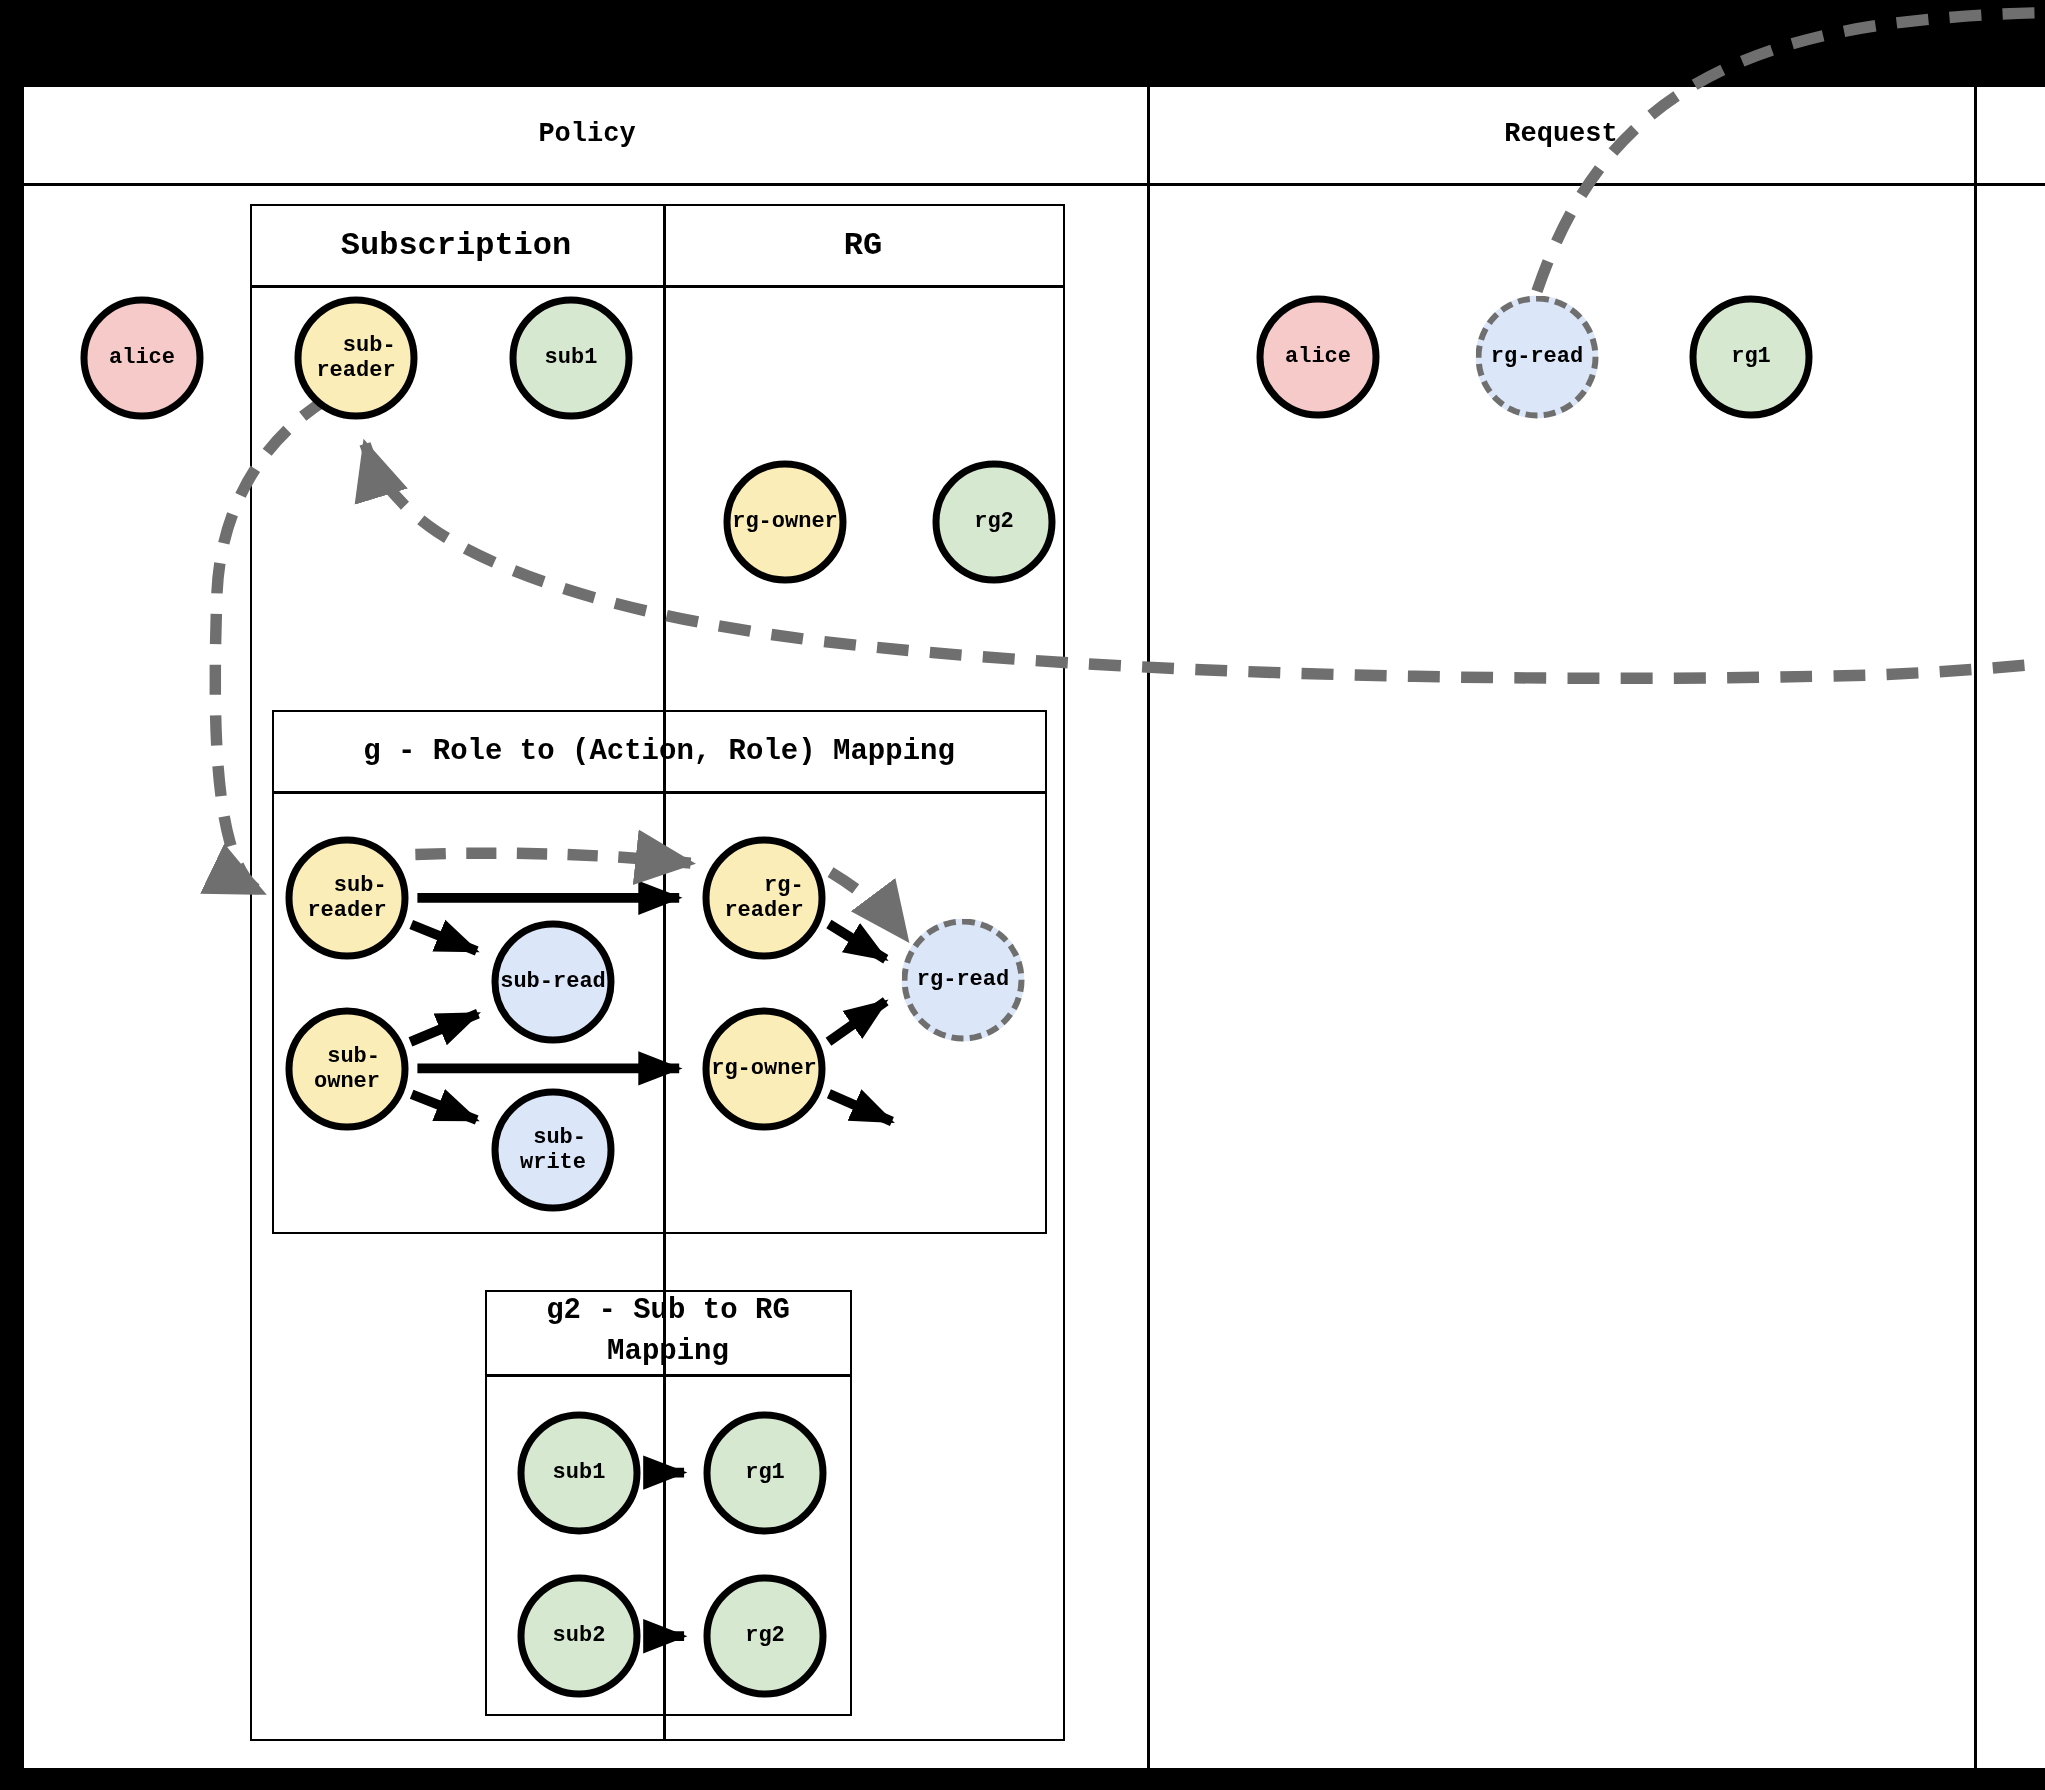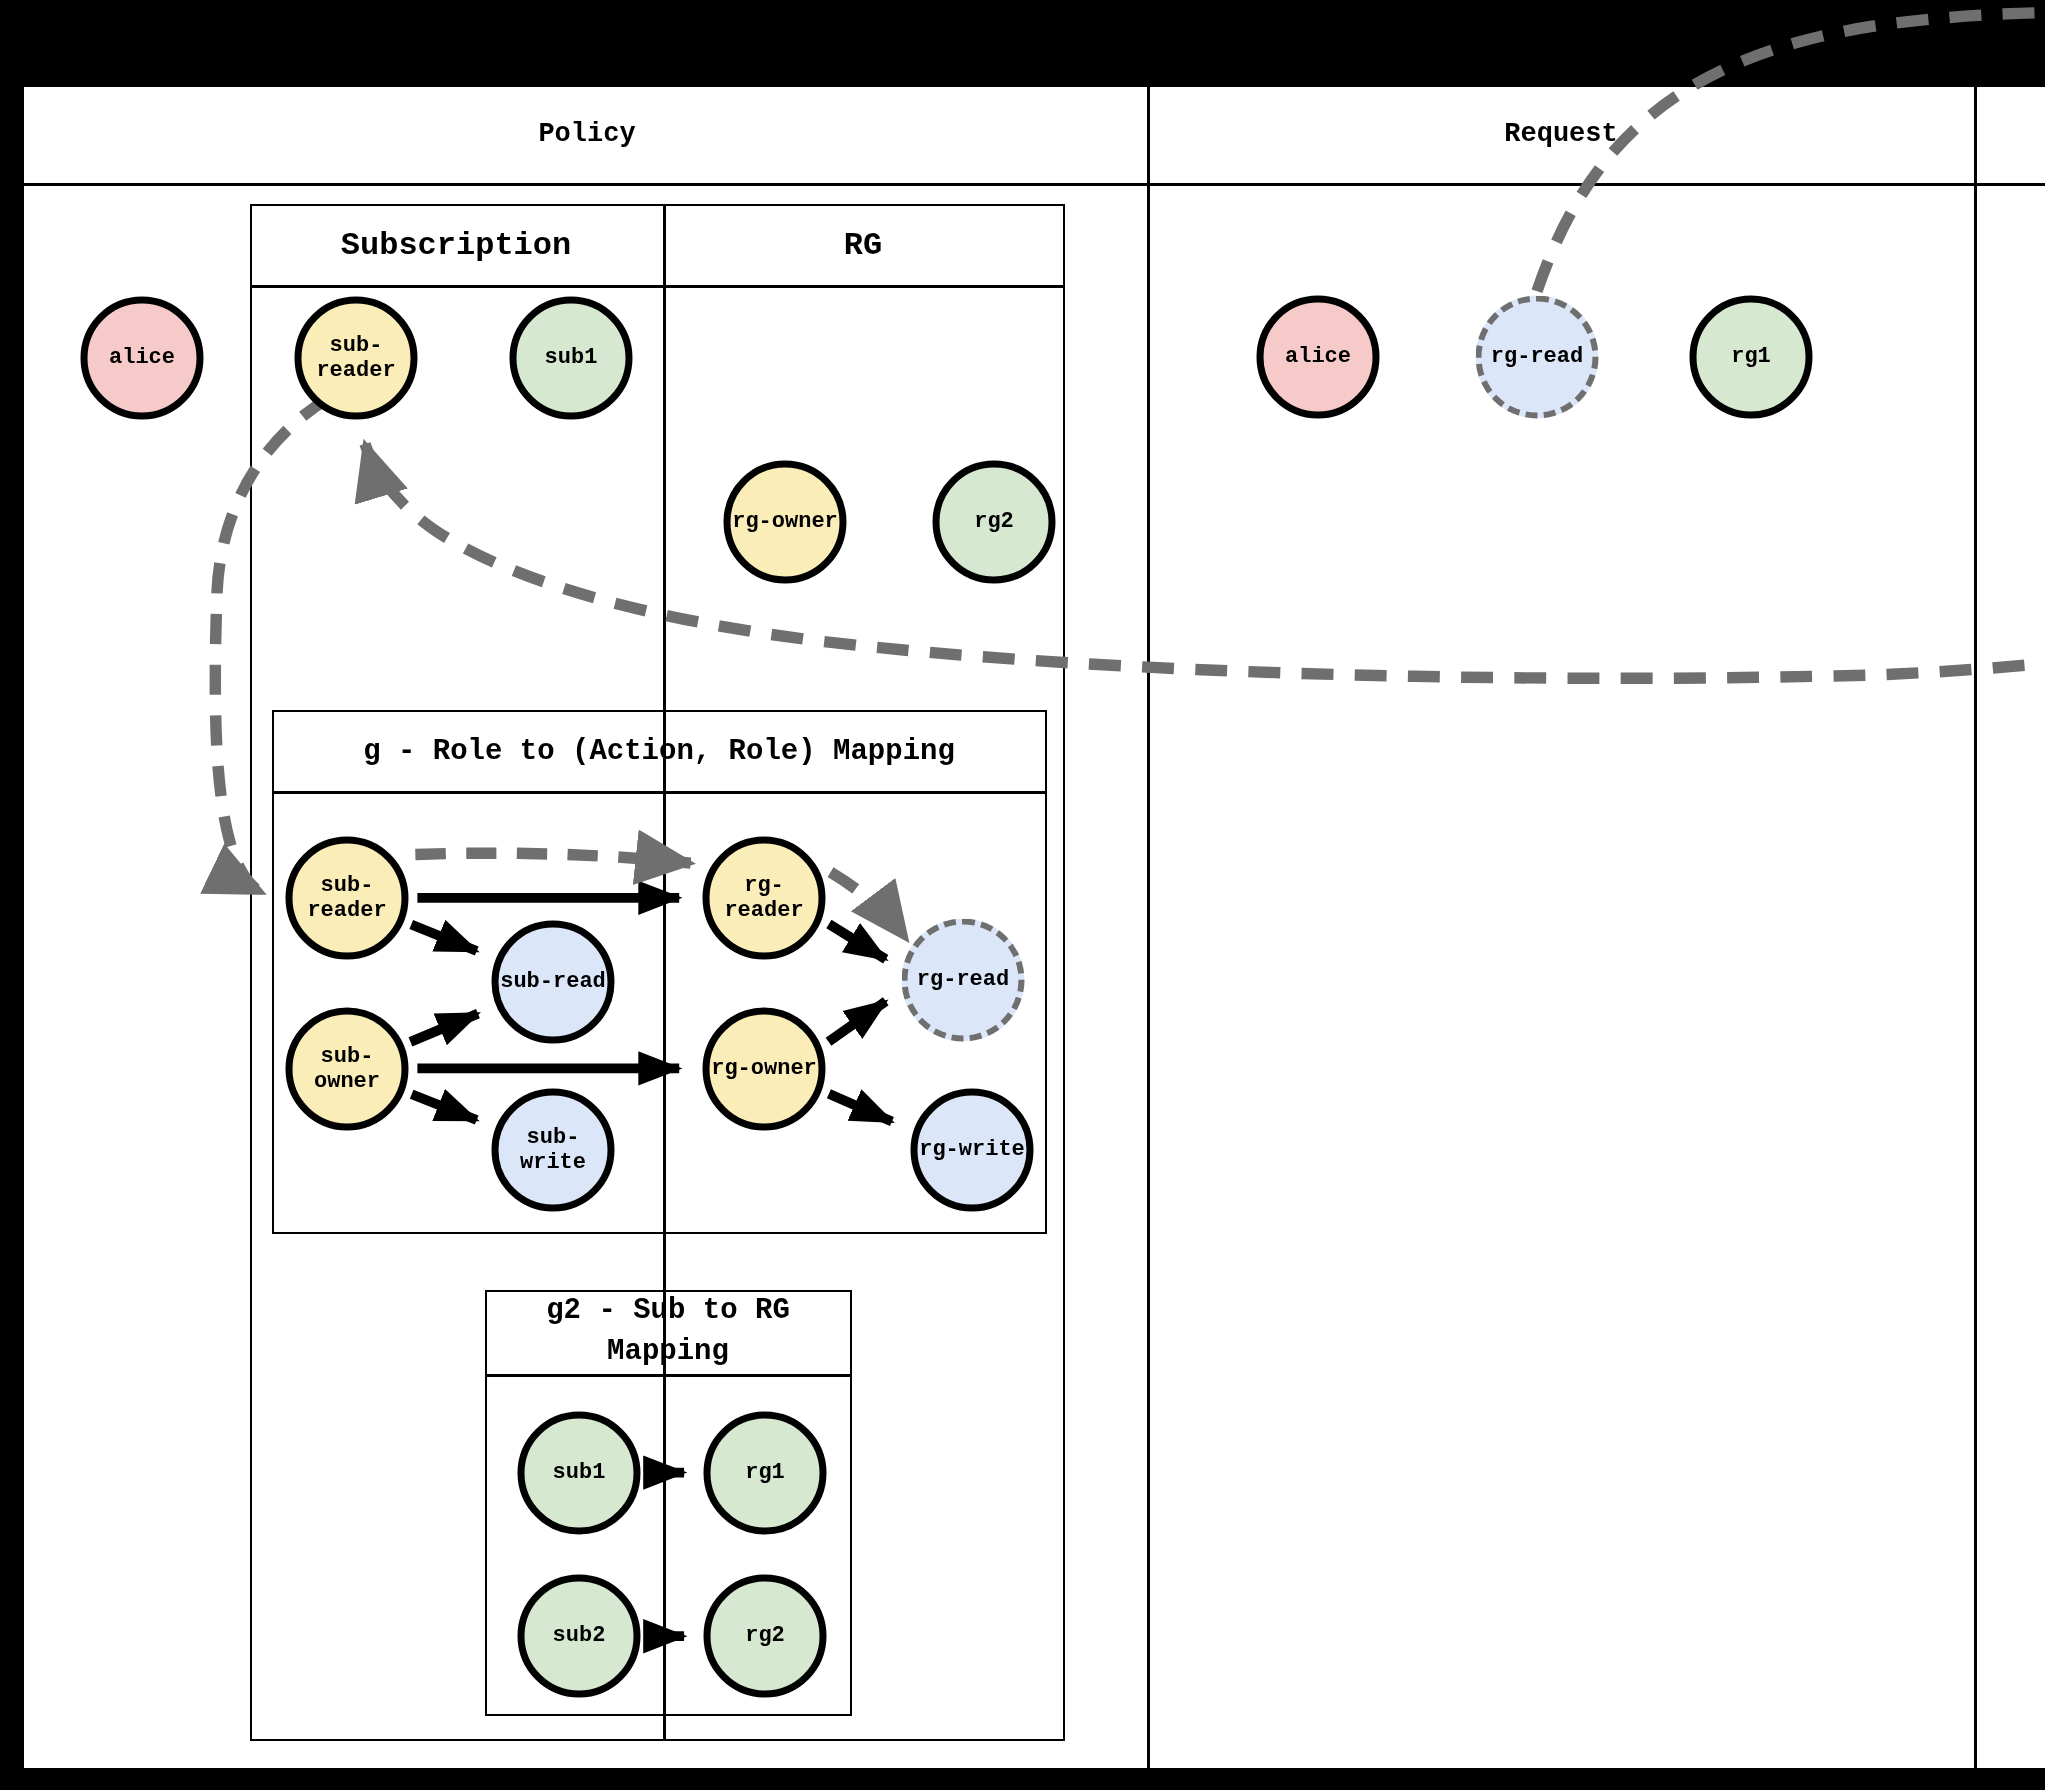--- a/index.html
+++ b/index.html
@@ -10,21 +10,21 @@
   }
   .panel{position:absolute;left:19.6px;top:83px;width:3225px;height:1689px;
     background:#fff;border:4.1px solid #000;box-sizing:border-box;z-index:1;}
   .hline,.vline{position:absolute;background:#000;z-index:2;}
   .box{position:absolute;border:2.9px solid #000;box-sizing:border-box;background:transparent;z-index:2;}
   .title{position:absolute;transform:translate(-50%,-50%);white-space:pre;text-align:center;z-index:4;}
   .t-main{font-size:27px;}
   .t-col{font-size:32px;}
   .t-g{font-size:29px;line-height:1.4;}
   .node{position:absolute;border-radius:50%;display:flex;align-items:center;justify-content:center;
-    text-align:center;white-space:pre;transform:translate(-50%,-50%);box-sizing:border-box;
+    text-align:right;white-space:pre;transform:translate(-50%,-50%);box-sizing:border-box;
     z-index:10;line-height:1.12;}
   .std{width:123px;height:123px;border:7px solid #000;font-size:22px;}
   .pink{background:#F6CAC8;}
   .yellow{background:#FBEDB8;}
   .green{background:#D7E8D1;}
   .blue{background:#DBE6F8;}
   .std.gdash{border:6.5px dashed #6F6F6F;}
   #overlay{position:absolute;left:0;top:0;z-index:5;pointer-events:none;}
 </style>
 </head>
@@ -96,21 +96,20 @@
 reader</div>
   <div class="node std blue" style="left:553px;top:982px;">sub-read</div>
   <div class="node std yellow" style="left:347px;top:1069px;">sub-
 owner</div>
   <div class="node std blue" style="left:553px;top:1150px;">sub-
 write</div>
   <div class="node std yellow" style="left:764px;top:898px;">rg-
 reader</div>
   <div class="node std yellow" style="left:764px;top:1069px;">rg-owner</div>
   <div class="node std blue gdash" style="left:963px;top:980px;">rg-read</div>
-  <div class="node std blue" style="left:972px;top:1150px;">rg-write</div>
 
   <div class="node std green" style="left:579px;top:1473px;">sub1</div>
   <div class="node std green" style="left:765px;top:1473px;">rg1</div>
   <div class="node std green" style="left:579px;top:1636px;">sub2</div>
   <div class="node std green" style="left:765px;top:1636px;">rg2</div>
 
   <div class="node std pink" style="left:1318px;top:357px;">alice</div>
   <div class="node std blue gdash" style="left:1537px;top:357px;">rg-read</div>
   <div class="node std green" style="left:1751px;top:357px;">rg1</div>
 

